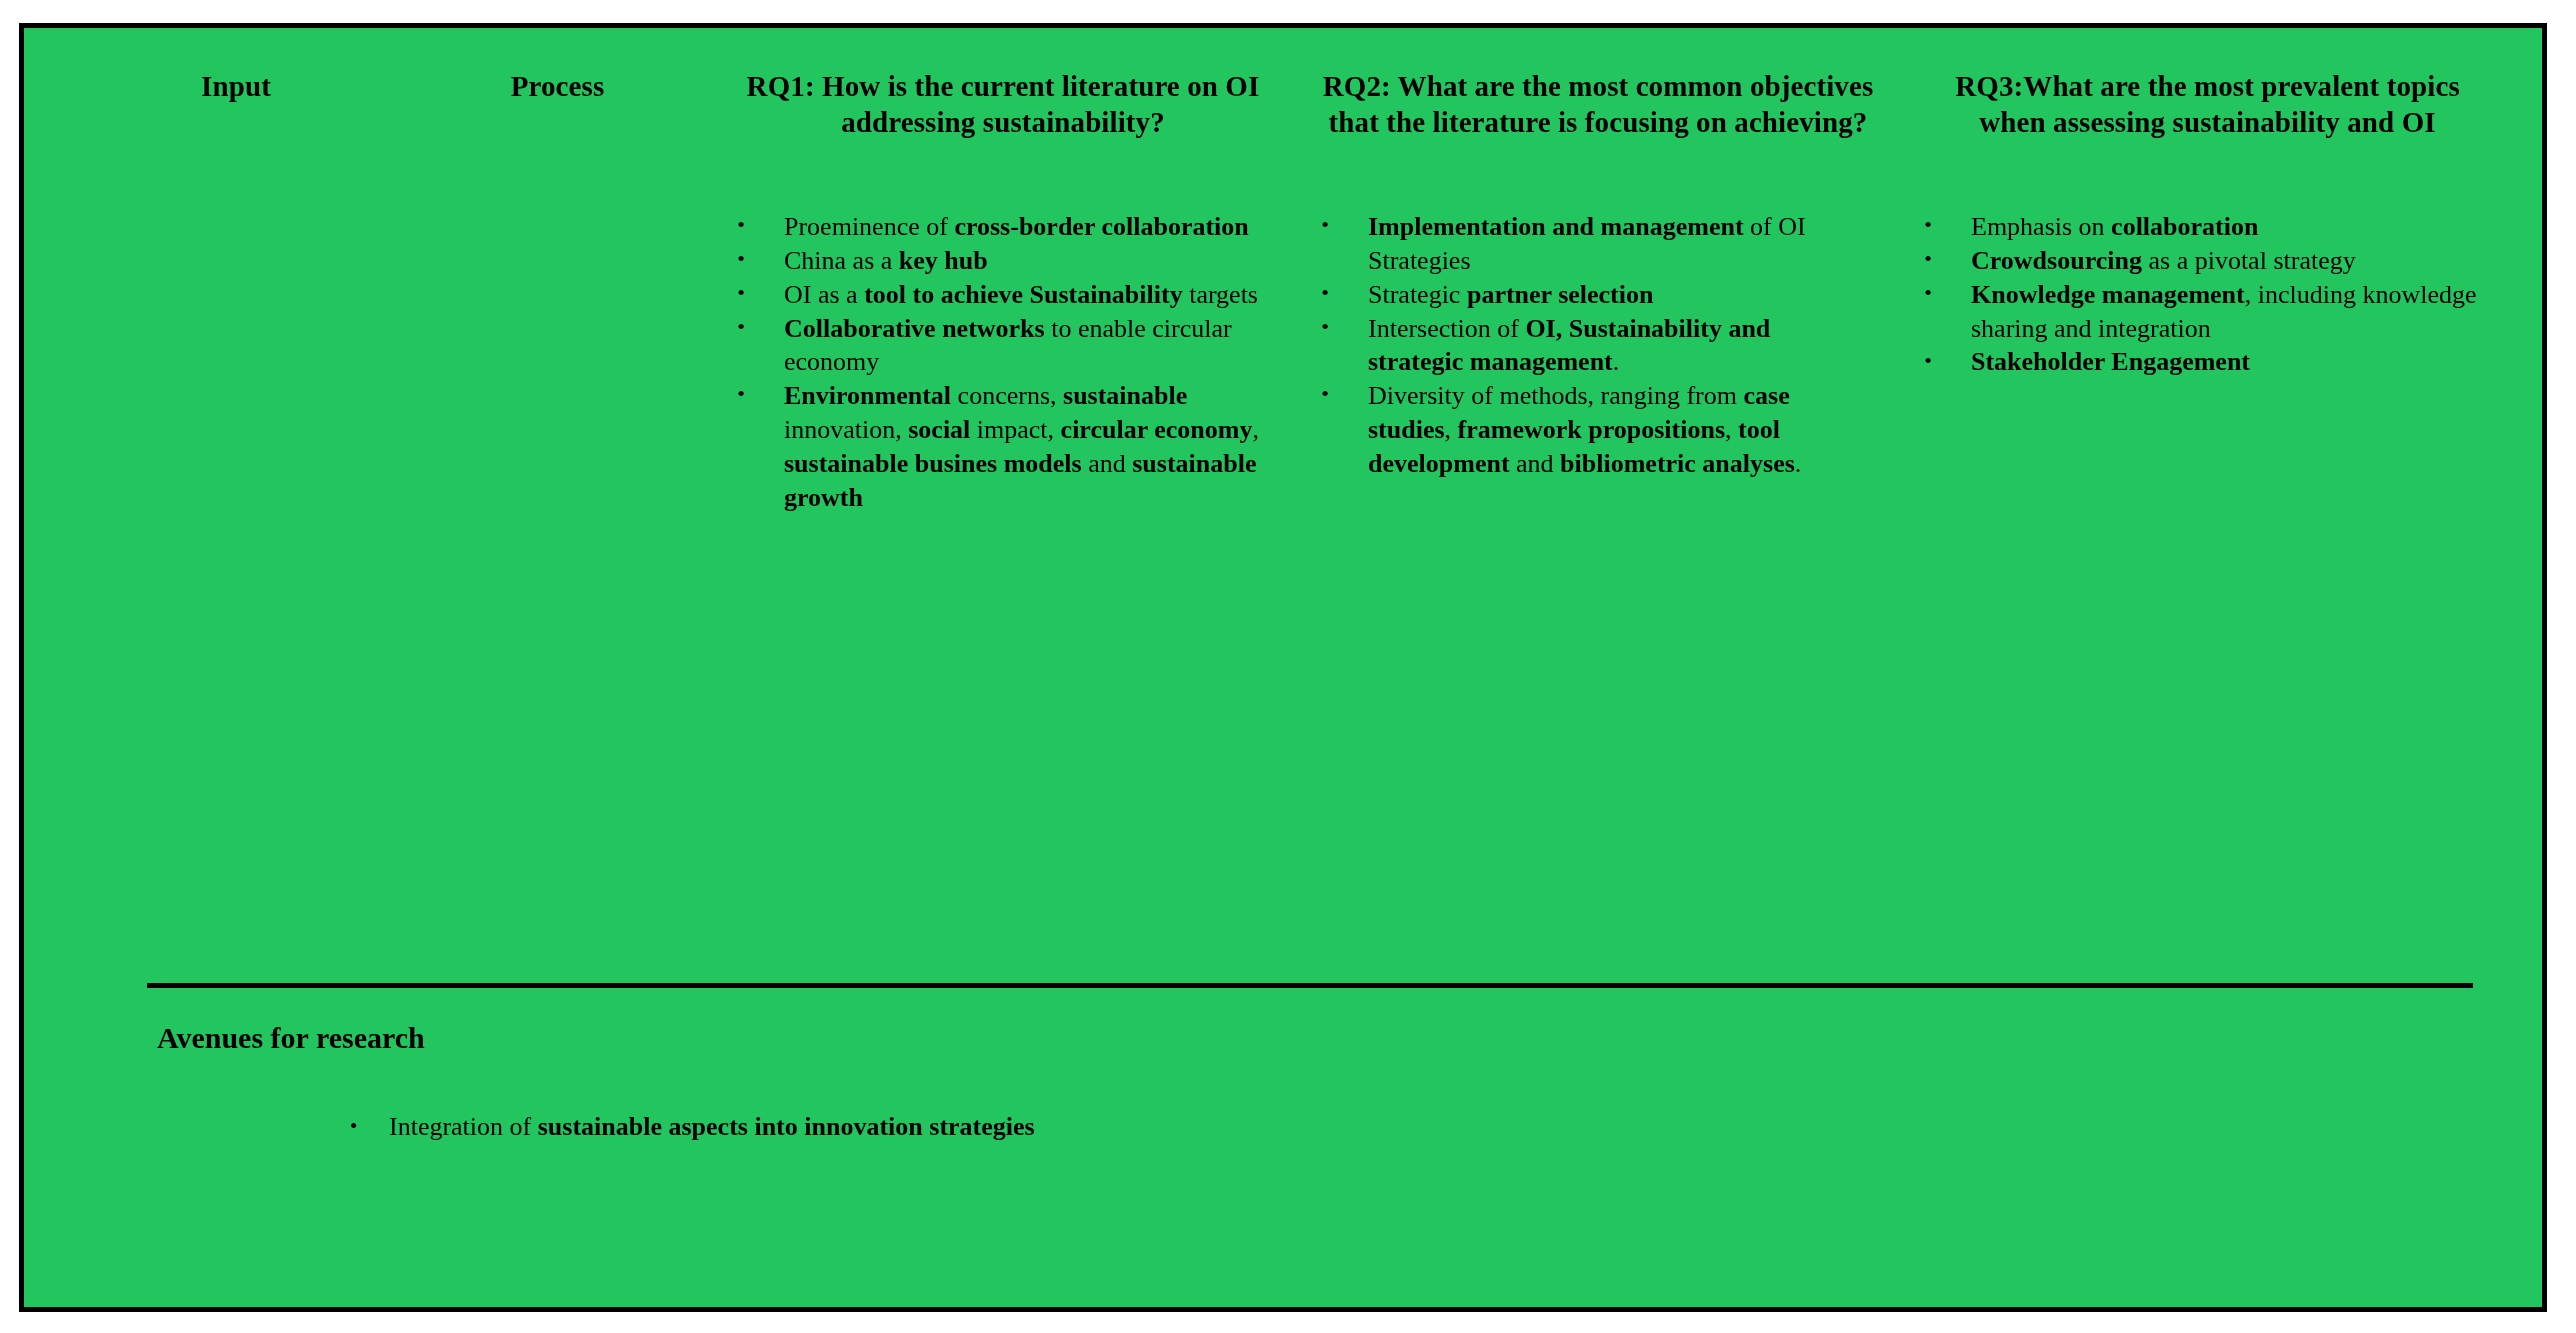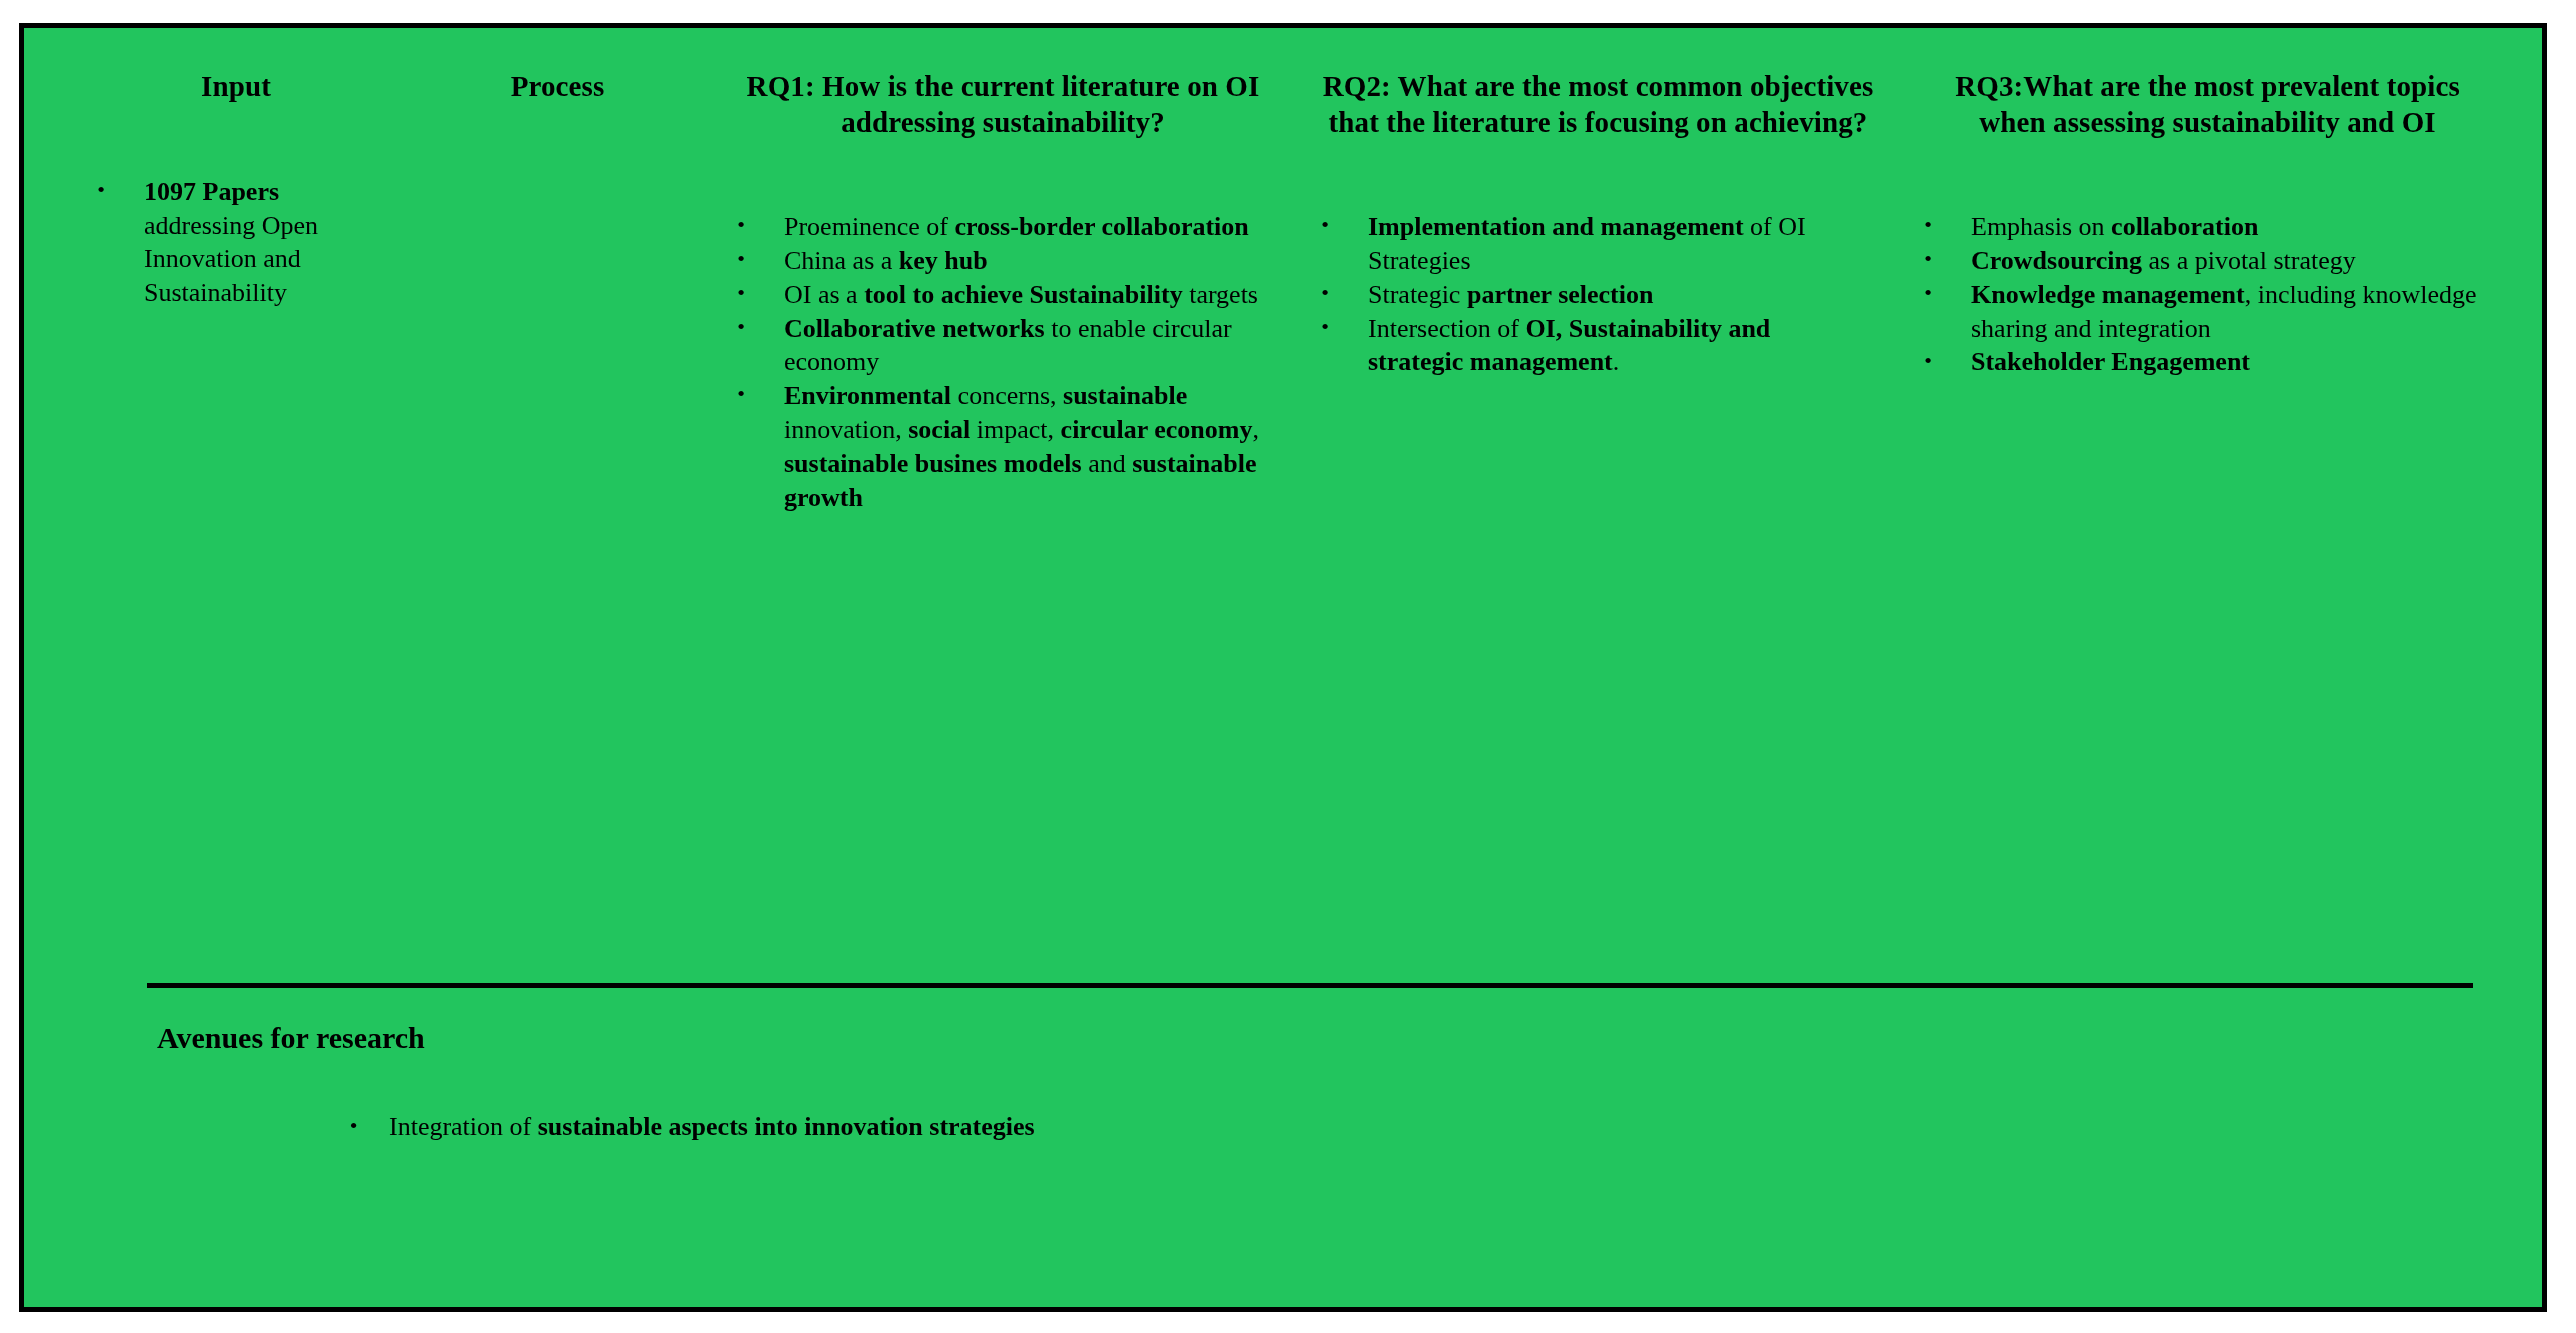--- a/index.html
+++ b/index.html
@@ -134,23 +134,20 @@
 </style>
 </head>
 <body>
 
 <div class="frame">
 
   <div class="columns">
 
     <div class="col col-input">
       <div class="col-title">Input</div>
-      <ul class="bullets">
-          <li><b>1097 Papers</b><span> addressing Open Innovation and Sustainability</span></li>
-        </ul>
     </div>
 
     <div class="col col-process">
       <div class="col-title">Process</div>
     </div>
 
     <div class="col col-rq1">
       <div class="col-title col-title-wide">RQ1: How is the current literature on OI addressing sustainability?</div>
       <ul class="bullets">
           <li><span>Proeminence of </span><b>cross-border collaboration</b></li>
@@ -160,20 +157,21 @@
           <li><b>Environmental</b><span> concerns, </span><b>sustainable</b><span> innovation, </span><b>social</b><span> impact, </span><b>circular economy</b><span>, </span><b>sustainable busines models</b><span> and </span><b>sustainable growth</b></li>
         </ul>
     </div>
 
     <div class="col col-rq2">
       <div class="col-title col-title-wide">RQ2: What are the most common objectives that the literature is focusing on achieving?</div>
       <ul class="bullets">
           <li><b>Implementation and management</b><span> of OI Strategies</span></li>
           <li><span>Strategic </span><b>partner selection</b></li>
           <li><span>Intersection of </span><b>OI, Sustainability and strategic management</b><span>.</span></li>
+          <li><span>Diversity of methods, ranging from </span><b>case studies</b><span>, </span><b>framework propositions</b><span>, </span><b>tool development</b><span> and </span><b>bibliometric analyses</b><span>.</span></li>
         </ul>
     </div>
 
     <div class="col col-rq3">
       <div class="col-title col-title-wide">RQ3:What are the most prevalent topics when assessing sustainability and OI</div>
       <ul class="bullets">
           <li><span>Emphasis on </span><b>collaboration</b></li>
           <li><b>Crowdsourcing</b><span> as a pivotal strategy</span></li>
           <li><b>Knowledge management</b><span>, including knowledge sharing and integration</span></li>
           <li><b>Stakeholder Engagement</b></li>

